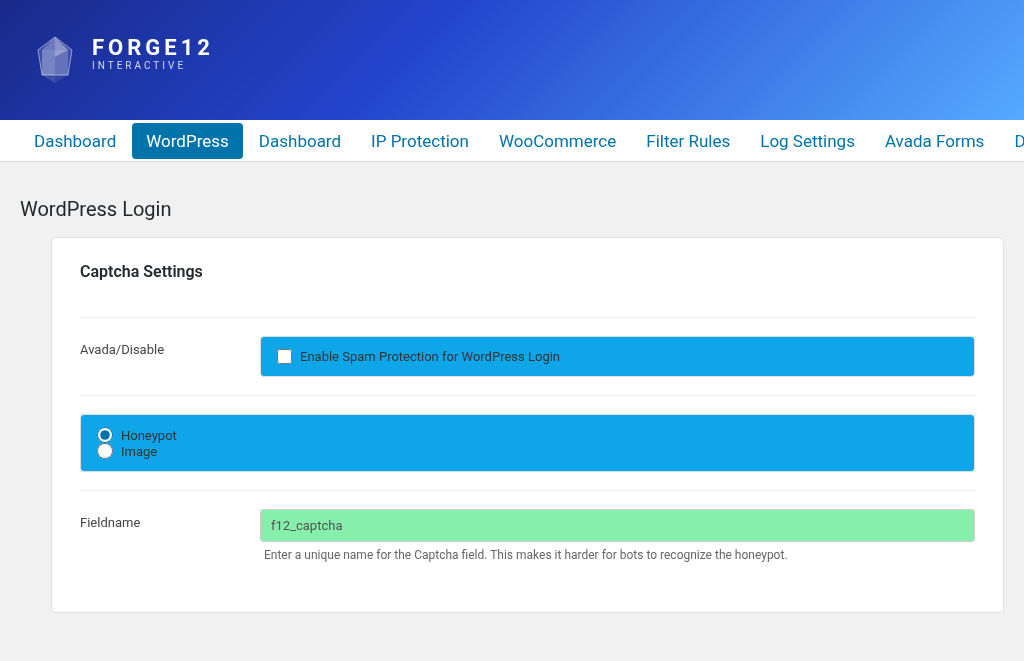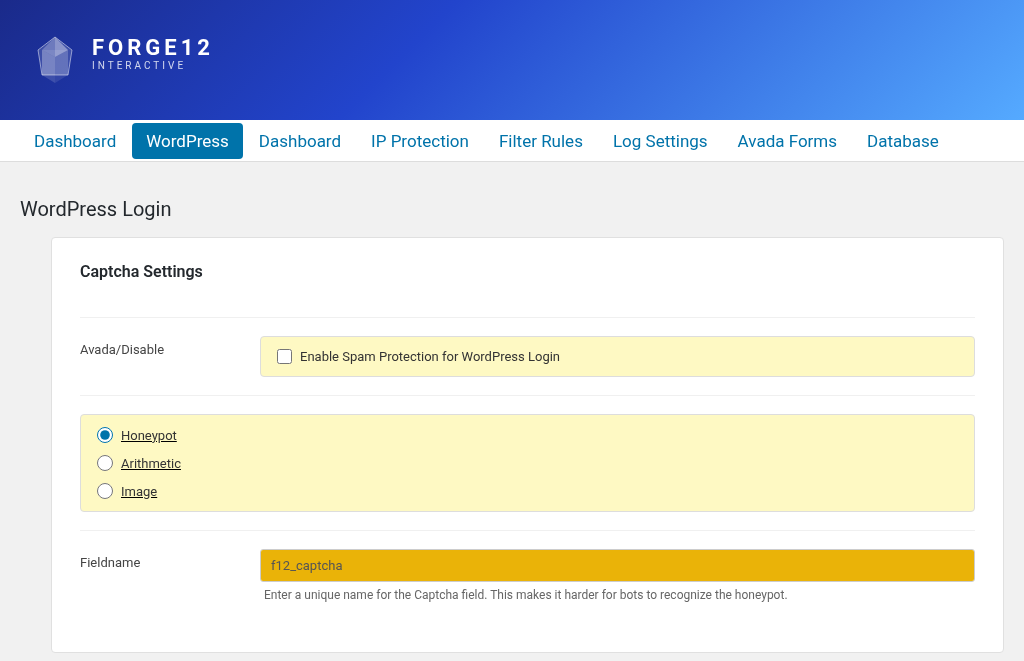--- a/index.html
+++ b/index.html
@@ -125,21 +125,21 @@
       font-size: 13px;
       color: #444;
       padding-top: 6px;
     }
 
     .form-field {
       flex: 1;
       border: 1px solid #ddd;
       border-radius: 4px;
       padding: 12px 16px;
-      background: #fef9c3;
+      background: #0ea5e9;
     }
 
     
     .checkbox-container {
       display: flex;
       align-items: center;
       gap: 8px;
       font-size: 13px;
       color: #333;
     }
@@ -147,22 +147,20 @@
     .checkbox-container input[type="checkbox"] {
       width: 15px;
       height: 15px;
       cursor: pointer;
     }
 
     
     .radio-group {
       display: flex;
       flex-direction: column;
-      gap: 12px;
-      text-decoration: underline;
     }
 
     .radio-option {
       display: flex;
       align-items: center;
       gap: 8px;
       font-size: 13px;
       color: #333;
     }
 
@@ -182,21 +180,21 @@
       overflow: hidden;
     }
 
     .text-input-wrapper input[type="text"] {
       width: 100%;
       border: none;
       outline: none;
       padding: 8px 10px;
       font-size: 13px;
       color: #555;
-      background: #eab308;
+      background: #86efac;
     }
 
     .field-hint {
       font-size: 12px;
       color: #666;
       margin-top: 6px;
       display: block;
       background: transparent;
       border: none;
       padding: 0 4px;
@@ -230,20 +228,21 @@
       <span class="logo-sub">INTERACTIVE</span>
     </div>
   </div>
 </header>
 
 <nav class="nav-bar">
   <a class="nav-item">Dashboard</a>
   <a class="nav-item active">WordPress</a>
   <a class="nav-item">Dashboard</a>
   <a class="nav-item">IP Protection</a>
+  <a class="nav-item">WooCommerce</a>
   <a class="nav-item">Filter Rules</a>
   <a class="nav-item">Log Settings</a>
   <a class="nav-item">Avada Forms</a>
   <a class="nav-item">Database</a>
 </nav>
 
 <main class="page-content">
   <h1 class="page-title">WordPress Login</h1>
 
   <div class="card">
@@ -260,24 +259,20 @@
     </div>
 
     <div class="form-row">
       <div class="form-field">
         <div class="radio-group">
           <label class="radio-option">
             <input type="radio" name="protection_method" value="honeypot" checked="" style="">
             <span>Honeypot</span>
           </label>
           <label class="radio-option">
-            <input type="radio" name="protection_method" value="arithmetic" style="">
-            <span>Arithmetic</span>
-          </label>
-          <label class="radio-option">
             <input type="radio" name="protection_method" value="image" style="">
             <span>Image</span>
           </label>
         </div>
       </div>
     </div>
 
     <div class="form-row">
       <div class="form-label">Fieldname</div>
       <div class="form-field-text-area">

